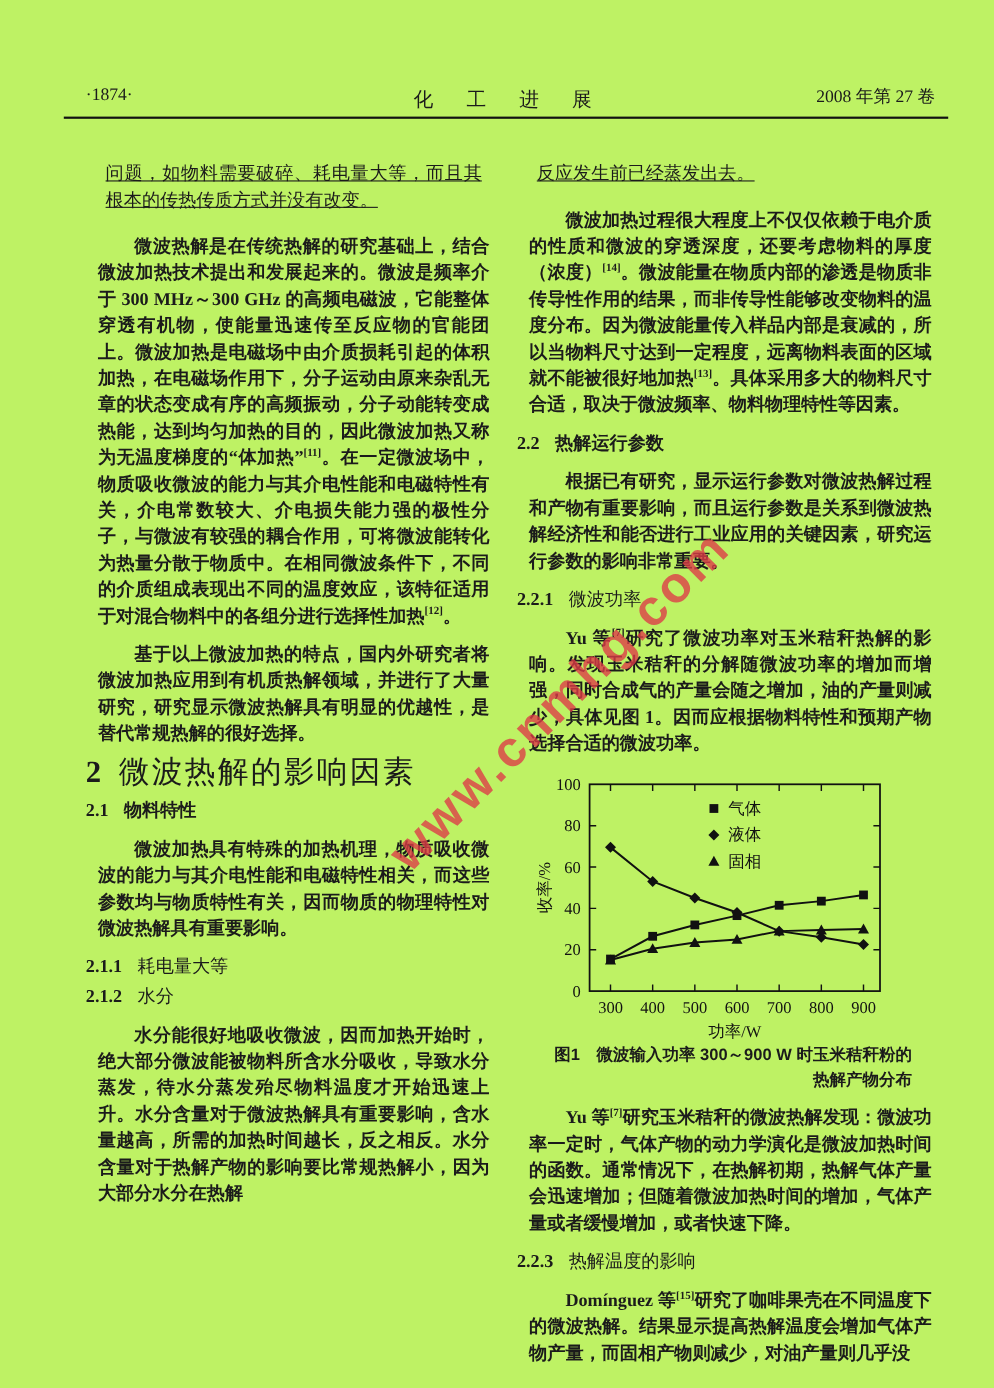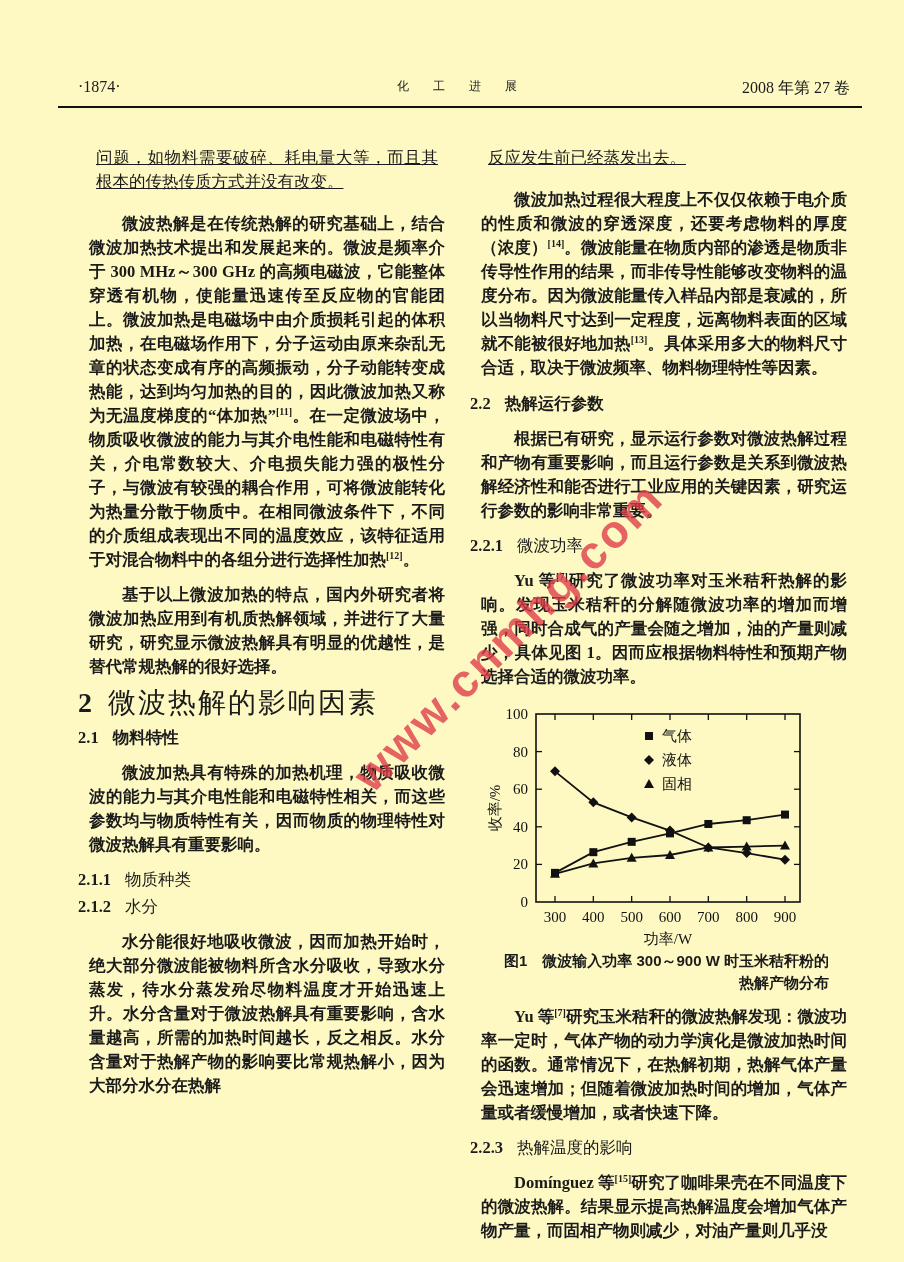--- a/index.html
+++ b/index.html
@@ -1,25 +1,25 @@
 <!DOCTYPE html>
 <html><head>
 <meta charset="utf-8">
 <style>
   html,body{margin:0;padding:0;background:#e8e8e8;}
   .page{
     position:relative; width:904px; height:1262px; margin:0 auto;
-    background:#fef9c3; overflow:hidden;
+    background:#bef264; overflow:hidden;
     font-family:"Liberation Serif","DejaVu Serif",serif;
     color:#1b1b1b;
   }
   
   .header{position:absolute; top:78px; left:60px; width:800px; height:26px; font-size:16px;}
   .header .pageno{position:absolute; left:18px; top:0;}
-  .header .journal{position:absolute; left:0; right:0; text-align:center; letter-spacing:6px; font-size:12px;}
+  .header .journal{position:absolute; left:0; right:0; text-align:center; letter-spacing:6px; font-size:18px;}
   .header .issue{position:absolute; right:10px; top:0;}
   .header-rule{position:absolute; top:106px; left:58px; width:804px; height:2px; background:#111;}
   
   .col{position:absolute; top:128px; width:378px; text-align:justify; font-size:16.5px; line-height:24px;}
   .col-left{left:78px;}
   .col-right{left:470px; width:388px;}
   p.body{margin:18px;text-decoration:underline;}
   p.indent{margin:11px; text-indent:2em;font-weight:bold;}
   sup{font-size:10px; line-height:0;}
   h1.sec{font-size:28px; font-weight:normal; margin:12px 0 10px 0; letter-spacing:2px;}
@@ -58,21 +58,21 @@
 
   <div class="watermark">www.cnmhg.com</div>
 
   <div class="col col-left">
     <p class="body">问题，如物料需要破碎、耗电量大等，而且其根本的传热传质方式并没有改变。</p>
     <p class="indent">微波热解是在传统热解的研究基础上，结合微波加热技术提出和发展起来的。微波是频率介于 300 MHz～300 GHz 的高频电磁波，它能整体穿透有机物，使能量迅速传至反应物的官能团上。微波加热是电磁场中由介质损耗引起的体积加热，在电磁场作用下，分子运动由原来杂乱无章的状态变成有序的高频振动，分子动能转变成热能，达到均匀加热的目的，因此微波加热又称为无温度梯度的“体加热”<sup>[11]</sup>。在一定微波场中，物质吸收微波的能力与其介电性能和电磁特性有关，介电常数较大、介电损失能力强的极性分子，与微波有较强的耦合作用，可将微波能转化为热量分散于物质中。在相同微波条件下，不同的介质组成表现出不同的温度效应，该特征适用于对混合物料中的各组分进行选择性加热<sup>[12]</sup>。</p>
     <p class="indent">基于以上微波加热的特点，国内外研究者将微波加热应用到有机质热解领域，并进行了大量研究，研究显示微波热解具有明显的优越性，是替代常规热解的很好选择。</p>
     <h1 class="sec"><span class="hnum">2</span><span>微波热解的影响因素</span></h1>
     <h2 class="sec"><span class="hnum">2.1</span><span>物料特性</span></h2>
     <p class="indent">微波加热具有特殊的加热机理，物质吸收微波的能力与其介电性能和电磁特性相关，而这些参数均与物质特性有关，因而物质的物理特性对微波热解具有重要影响。</p>
-    <h3 class="sec"><span class="hnum">2.1.1</span><span>物质种类</span></h3>
+    <h3 class="sec"><span class="hnum">2.1.1</span><span>耗电量大等</span></h3>
     <h3 class="sec"><span class="hnum">2.1.2</span><span>水分</span></h3>
     <p class="indent">水分能很好地吸收微波，因而加热开始时，绝大部分微波能被物料所含水分吸收，导致水分蒸发，待水分蒸发殆尽物料温度才开始迅速上升。水分含量对于微波热解具有重要影响，含水量越高，所需的加热时间越长，反之相反。水分含量对于热解产物的影响要比常规热解小，因为大部分水分在热解</p>
   </div>
 
   <div class="col col-right">
     <p class="body">反应发生前已经蒸发出去。</p>
     <p class="indent">微波加热过程很大程度上不仅仅依赖于电介质的性质和微波的穿透深度，还要考虑物料的厚度（浓度）<sup>[14]</sup>。微波能量在物质内部的渗透是物质非传导性作用的结果，而非传导性能够改变物料的温度分布。因为微波能量传入样品内部是衰减的，所以当物料尺寸达到一定程度，远离物料表面的区域就不能被很好地加热<sup>[13]</sup>。具体采用多大的物料尺寸合适，取决于微波频率、物料物理特性等因素。</p>
     <h2 class="sec"><span class="hnum">2.2</span><span>热解运行参数</span></h2>
     <p class="indent">根据已有研究，显示运行参数对微波热解过程和产物有重要影响，而且运行参数是关系到微波热解经济性和能否进行工业应用的关键因素，研究运行参数的影响非常重要。</p>
     <h3 class="sec"><span class="hnum">2.2.1</span><span>微波功率</span></h3>

